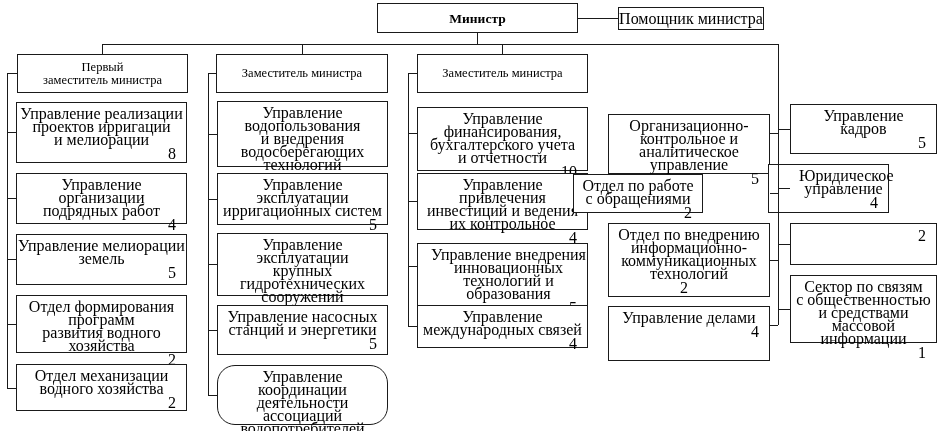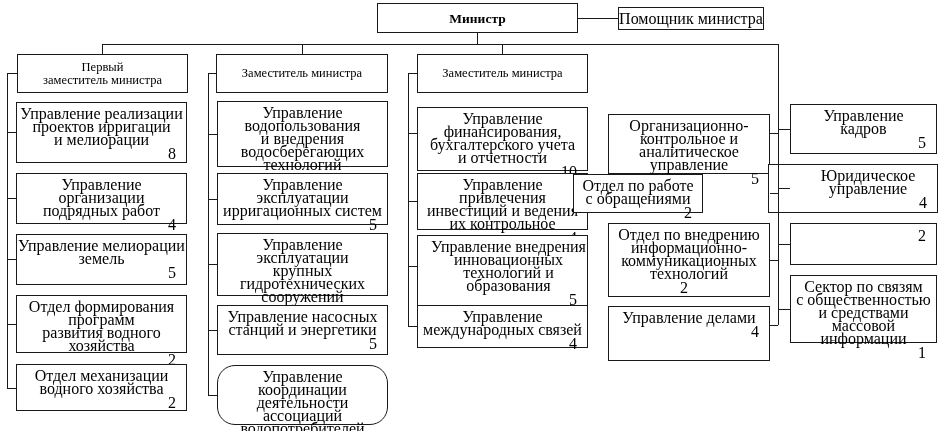--- a/index.html
+++ b/index.html
@@ -98,21 +98,21 @@
 бухгалтерского учета
 и отчетности</span>
     <span class="cnt">10</span>
   </div>
   <div class="box unit" style="left:417px;top:173px;width:171px;height:57px;">
     <span class="ttl">Управление привлечения
 инвестиций и ведения
 их контрольное</span>
     <span class="cnt">4</span>
   </div>
-  <div class="box unit" style="left:417px;top:235px;width:171px;height:74px;padding-left:12px;">
+  <div class="box unit" style="left:417px;top:243px;width:171px;height:74px;padding-left:12px;">
     <span class="ttl">Управление внедрения
 инновационных
 технологий и образования</span>
     <span class="cnt">5</span>
   </div>
   <div class="box unit" style="left:417px;top:305px;width:171px;height:43px;">
     <span class="ttl">Управление
 международных связей</span>
     <span class="cnt">4</span>
   </div>
@@ -138,21 +138,21 @@
   <div class="box unit" style="left:608px;top:306px;width:162px;height:55px;">
     <span class="ttl">Управление делами</span>
     <span class="cnt">4</span>
   </div>
 
   <div class="box unit" style="left:790px;top:104px;width:147px;height:50px;">
     <span class="ttl">Управление
 кадров</span>
     <span class="cnt">5</span>
   </div>
-  <div class="box unit" style="left:768px;top:164px;width:170px;height:49px;padding-left:30px;">
+  <div class="box unit" style="left:768px;top:164px;width:121px;height:49px;padding-left:30px;">
     <span class="ttl">Юридическое
 управление</span>
     <span class="cnt">4</span>
   </div>
   <div class="box unit" style="left:790px;top:223px;width:147px;height:42px;">
     <span class="cnt">2</span>
   </div>
   <div class="box unit" style="left:790px;top:275px;width:147px;height:68px;">
     <span class="ttl">Сектор по связям
 с общественностью

